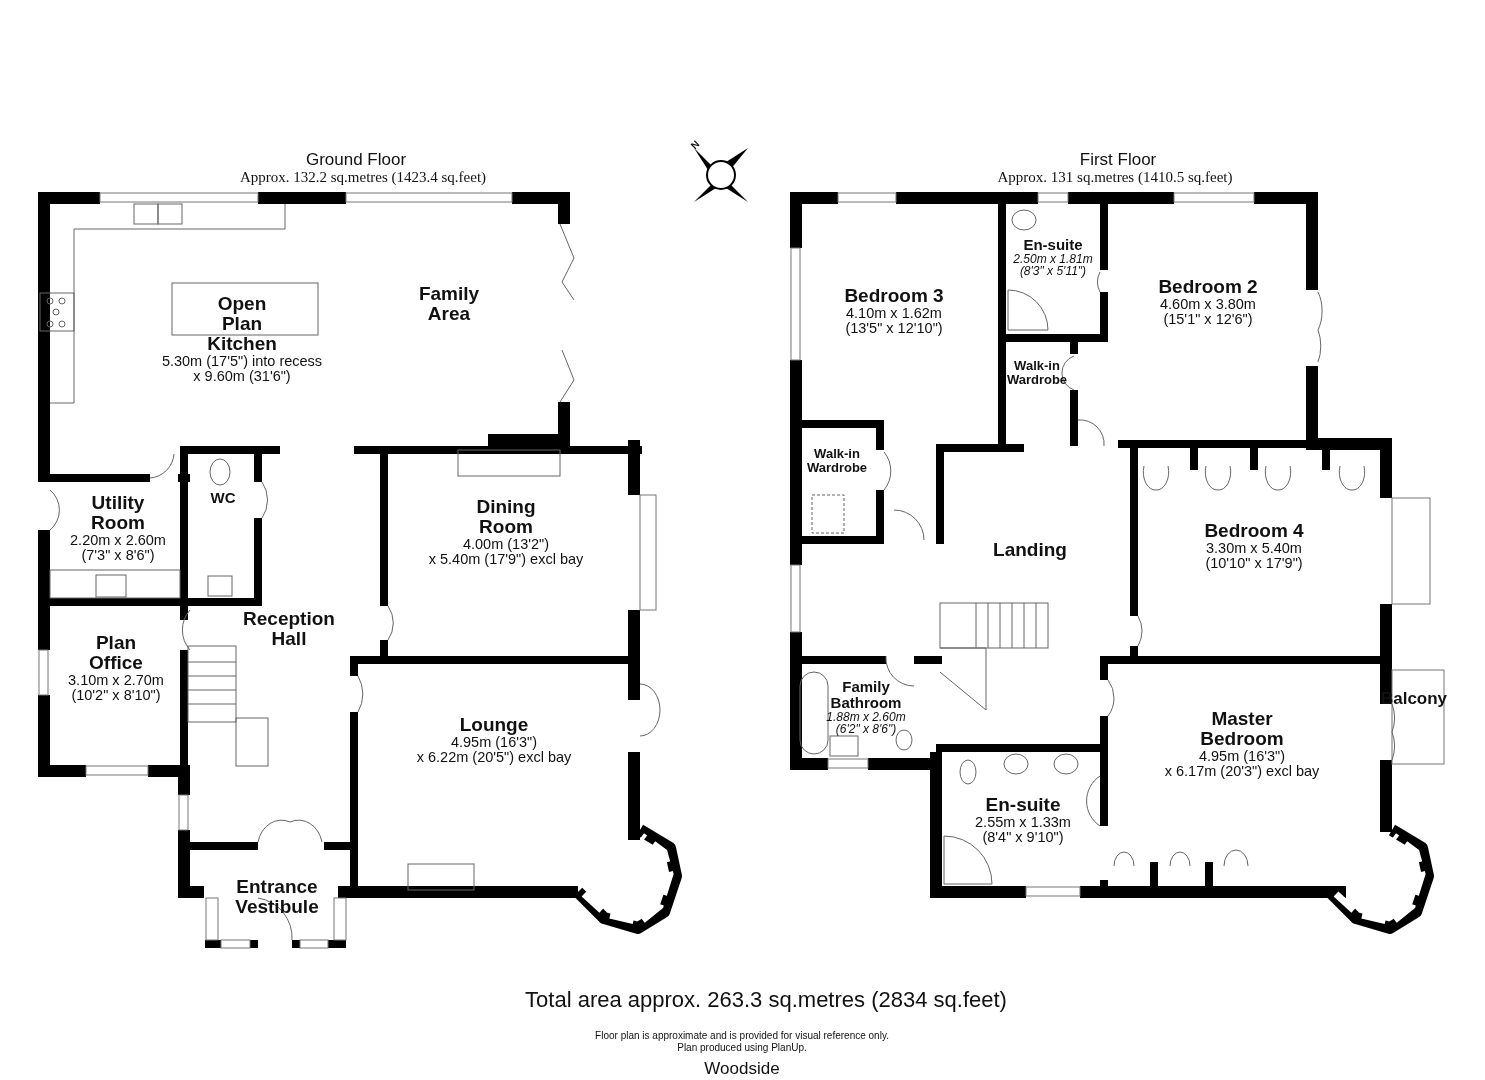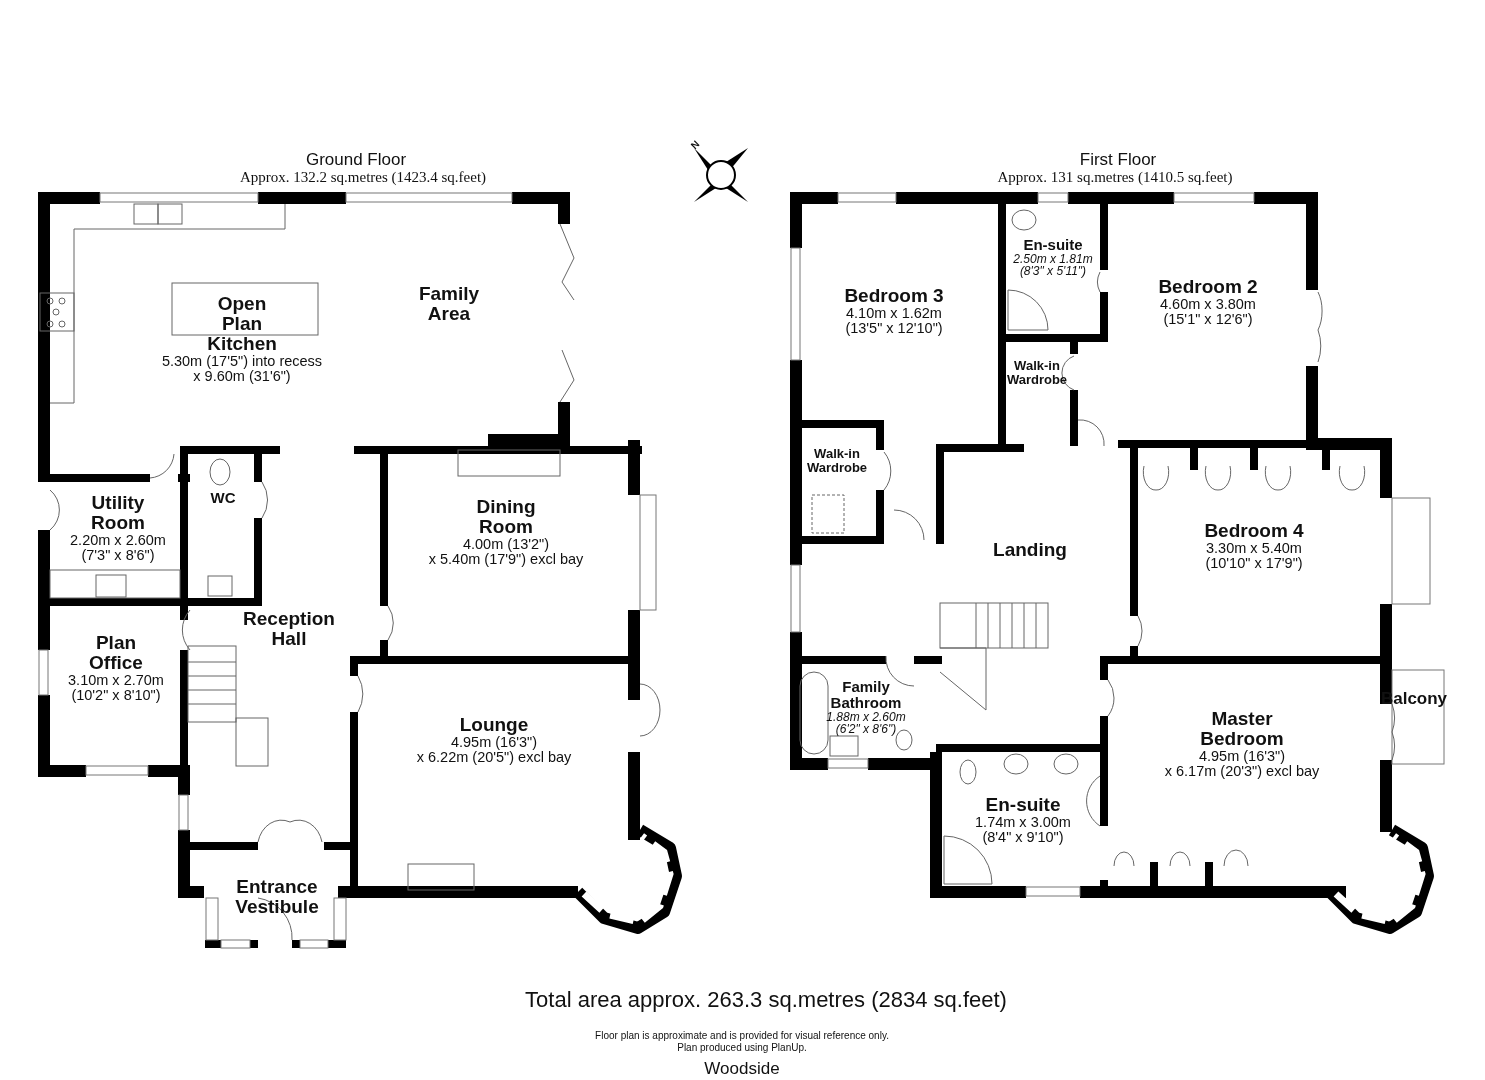--- a/index.html
+++ b/index.html
@@ -340,21 +340,21 @@
   <div class="rname">Master</div>
   <div class="rname">Bedroom</div>
   <div class="rdim">4.95m (16'3")</div>
   <div class="rdim">x 6.17m (20'3") excl bay</div>
 </div>
 <div class="lbl" style="left:1414px;top:690px">
   <div class="rname sm" style="font-size:17px">Balcony</div>
 </div>
 <div class="lbl" style="left:1023px;top:795px">
   <div class="rname">En-suite</div>
-  <div class="rdim">1.74m x 3.00m</div>
+  <div class="rdim">2.55m x 1.33m</div>
   <div class="rdim">(8'4" x 9'10")</div>
 </div>
 
 <div class="lbl total" style="left:766px;top:988px">Total area approx. 263.3 sq.metres (2834 sq.feet)</div>
 <div class="lbl disc" style="left:742px;top:1030px">
   <div>Floor plan is approximate and is provided for visual reference only.</div>
   <div>Plan produced using PlanUp.</div>
 </div>
 <div class="lbl pname" style="left:742px;top:1060px">Woodside</div>
 

